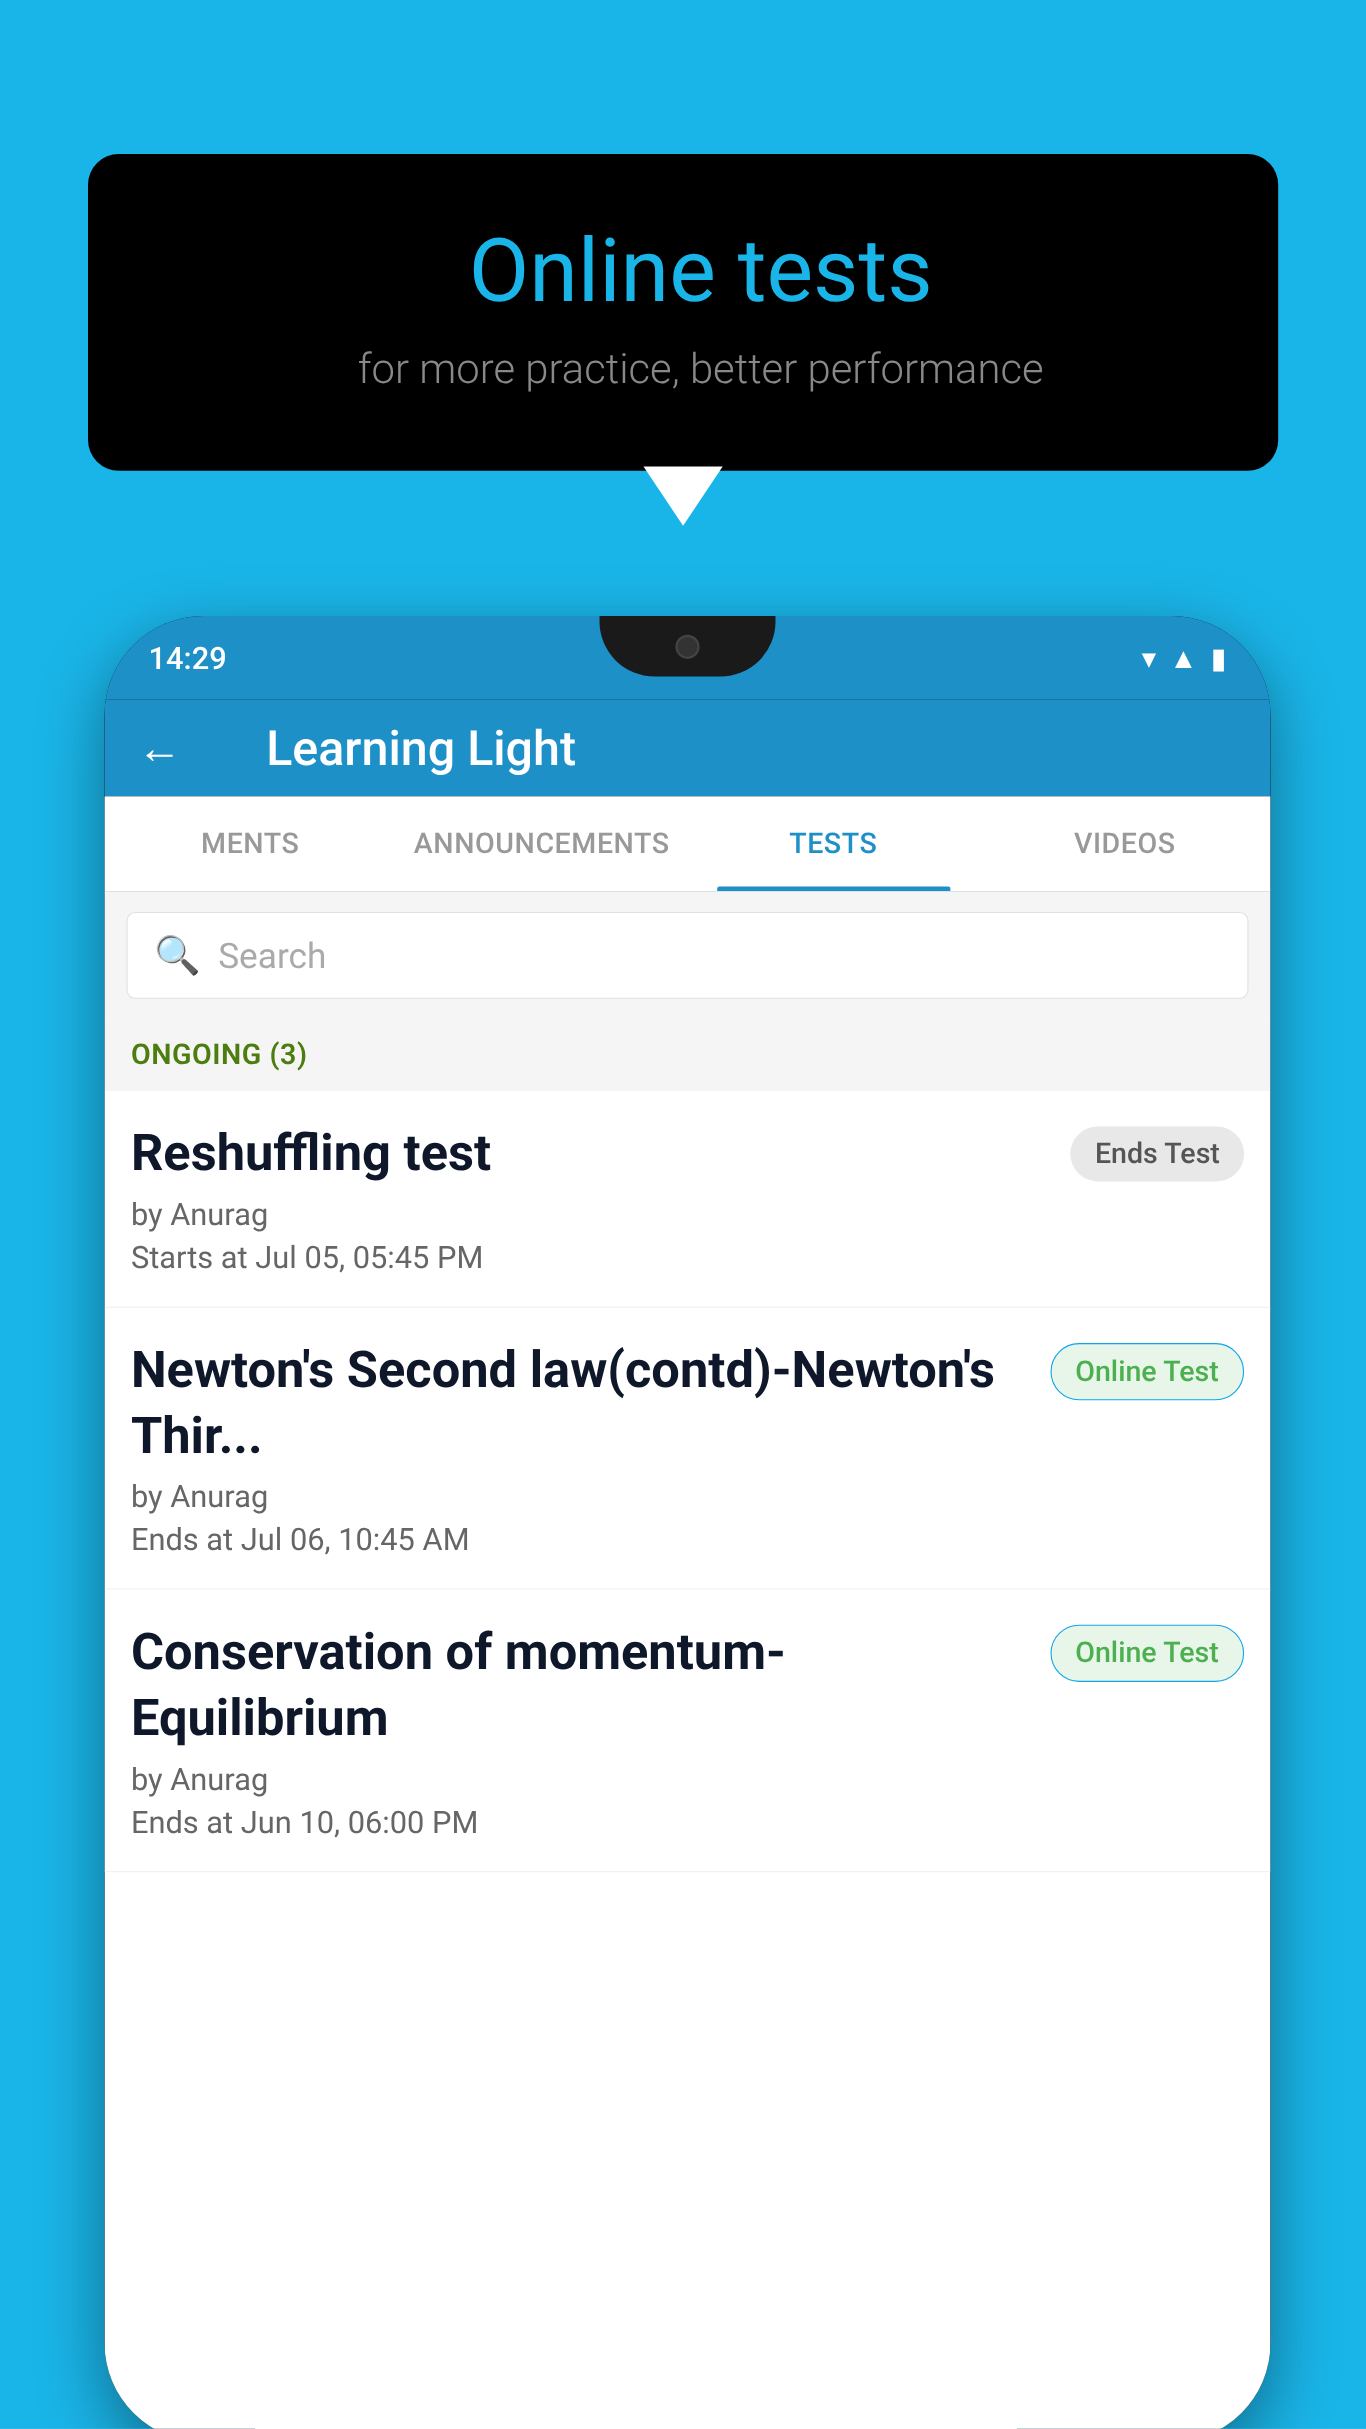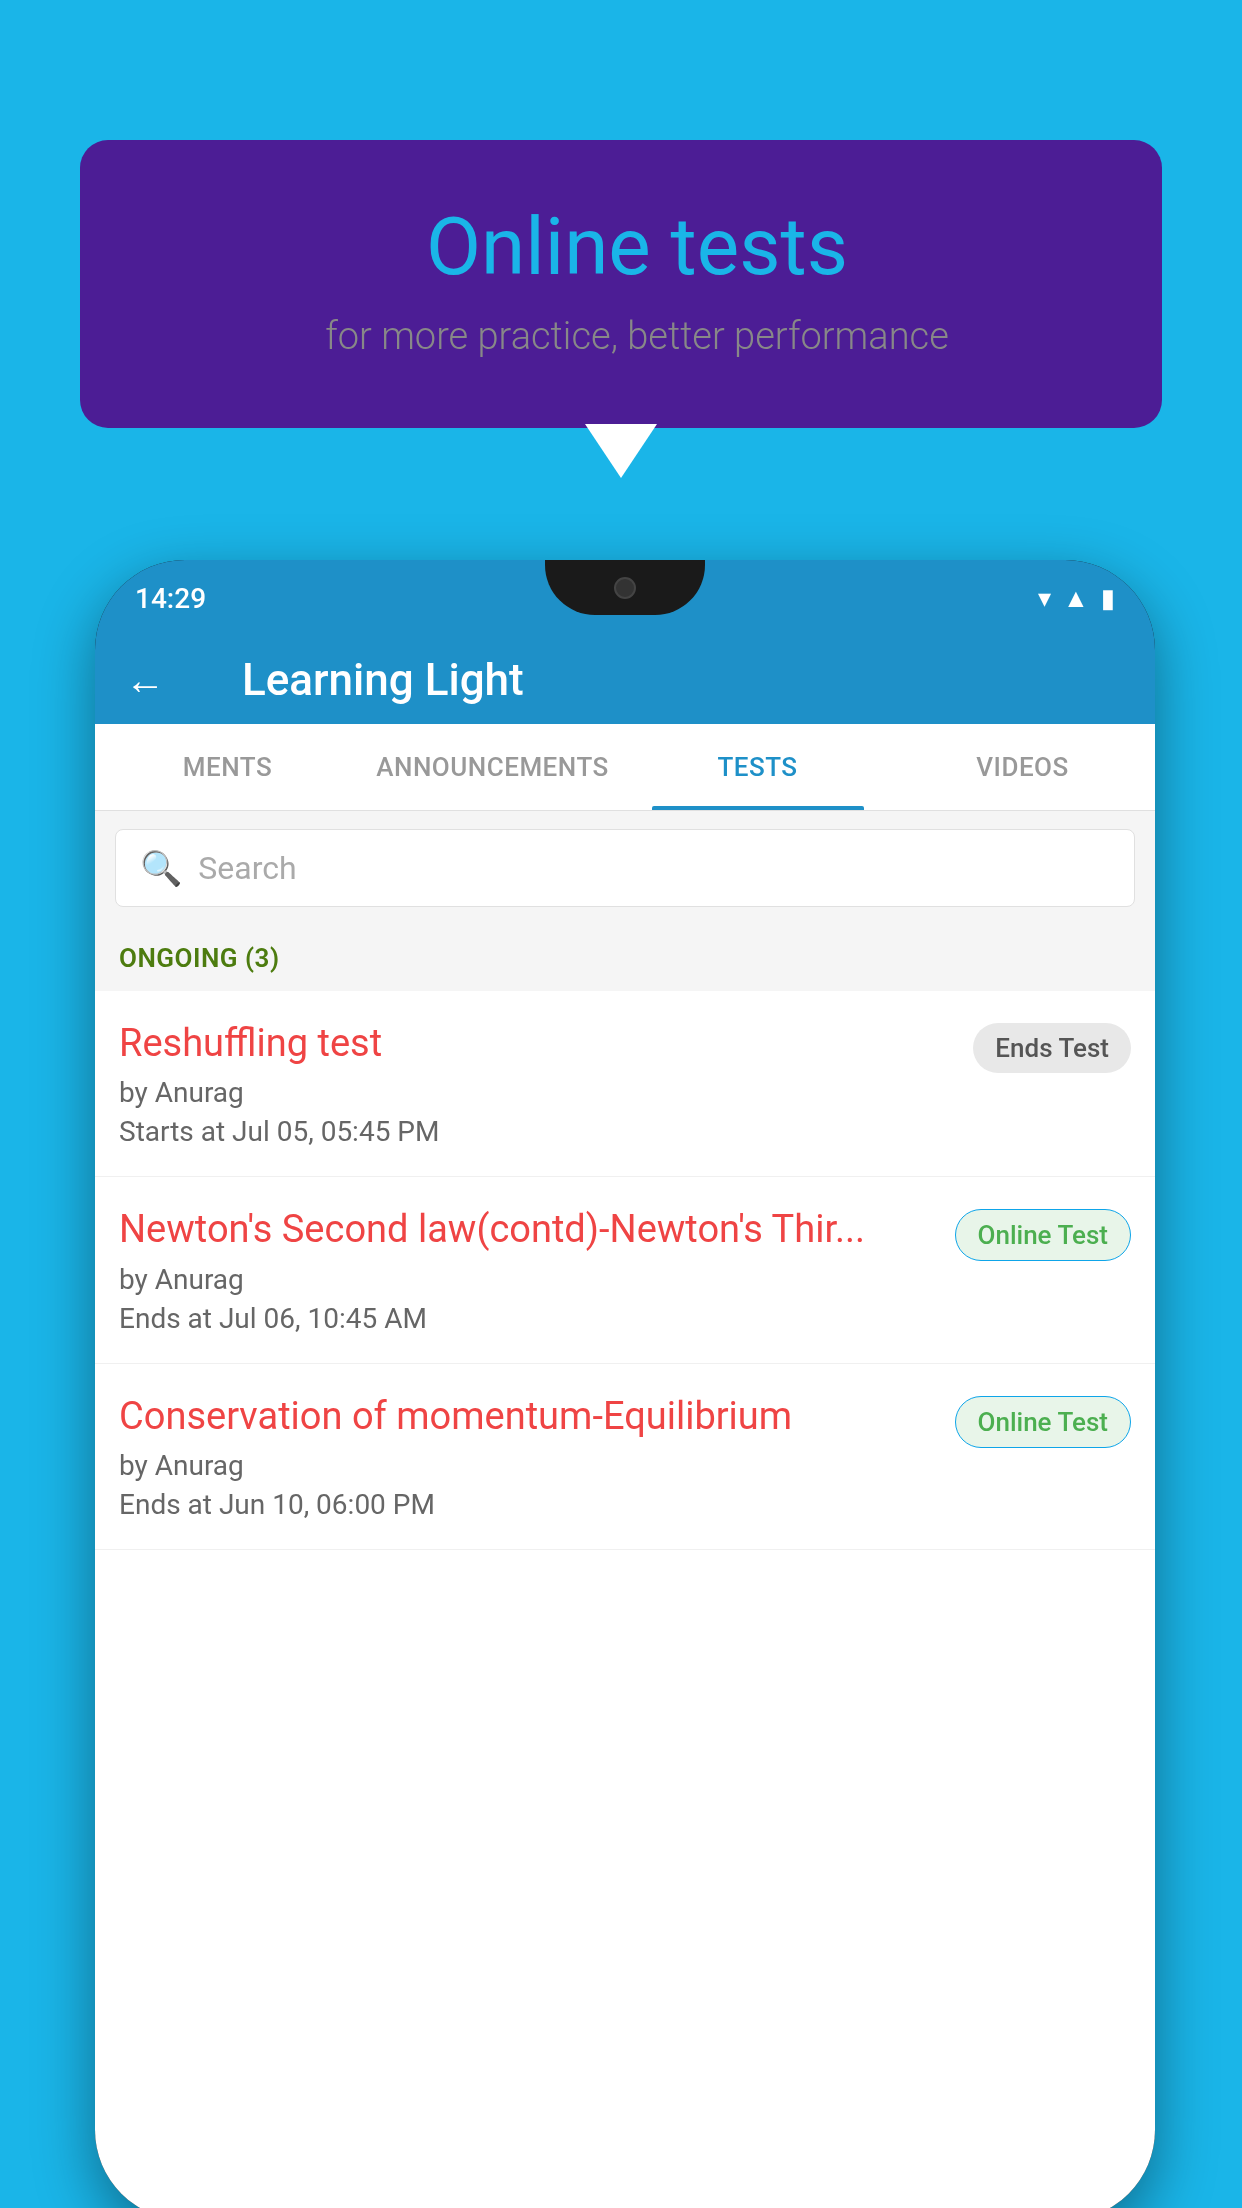--- a/index.html
+++ b/index.html
@@ -16,21 +16,21 @@
 
     
     .speech-bubble-area {
       position: absolute;
       top: 140px;
       left: 80px;
       right: 80px;
     }
 
     .speech-bubble {
-      background: #4c1d95;
+      background: #000000;
       border-radius: 28px;
       padding: 60px 80px 70px 112px;
       text-align: center;
       position: relative;
     }
 
     .speech-bubble::after {
       content: '';
       position: absolute;
       bottom: -50px;
@@ -236,23 +236,23 @@
       align-items: flex-start;
       justify-content: space-between;
       gap: 16px;
     }
 
     .test-info {
       flex: 1;
     }
 
     .test-name {
-      font-size: 38px;
-      font-weight: 400;
-      color: #ef4444;
+      font-size: 46px;
+      font-weight: 700;
+      color: #0f172a;
       margin-bottom: 8px;
       line-height: 1.3;
     }
 
     .test-by {
       font-size: 28px;
       color: #666;
       margin-bottom: 6px;
     }
 

